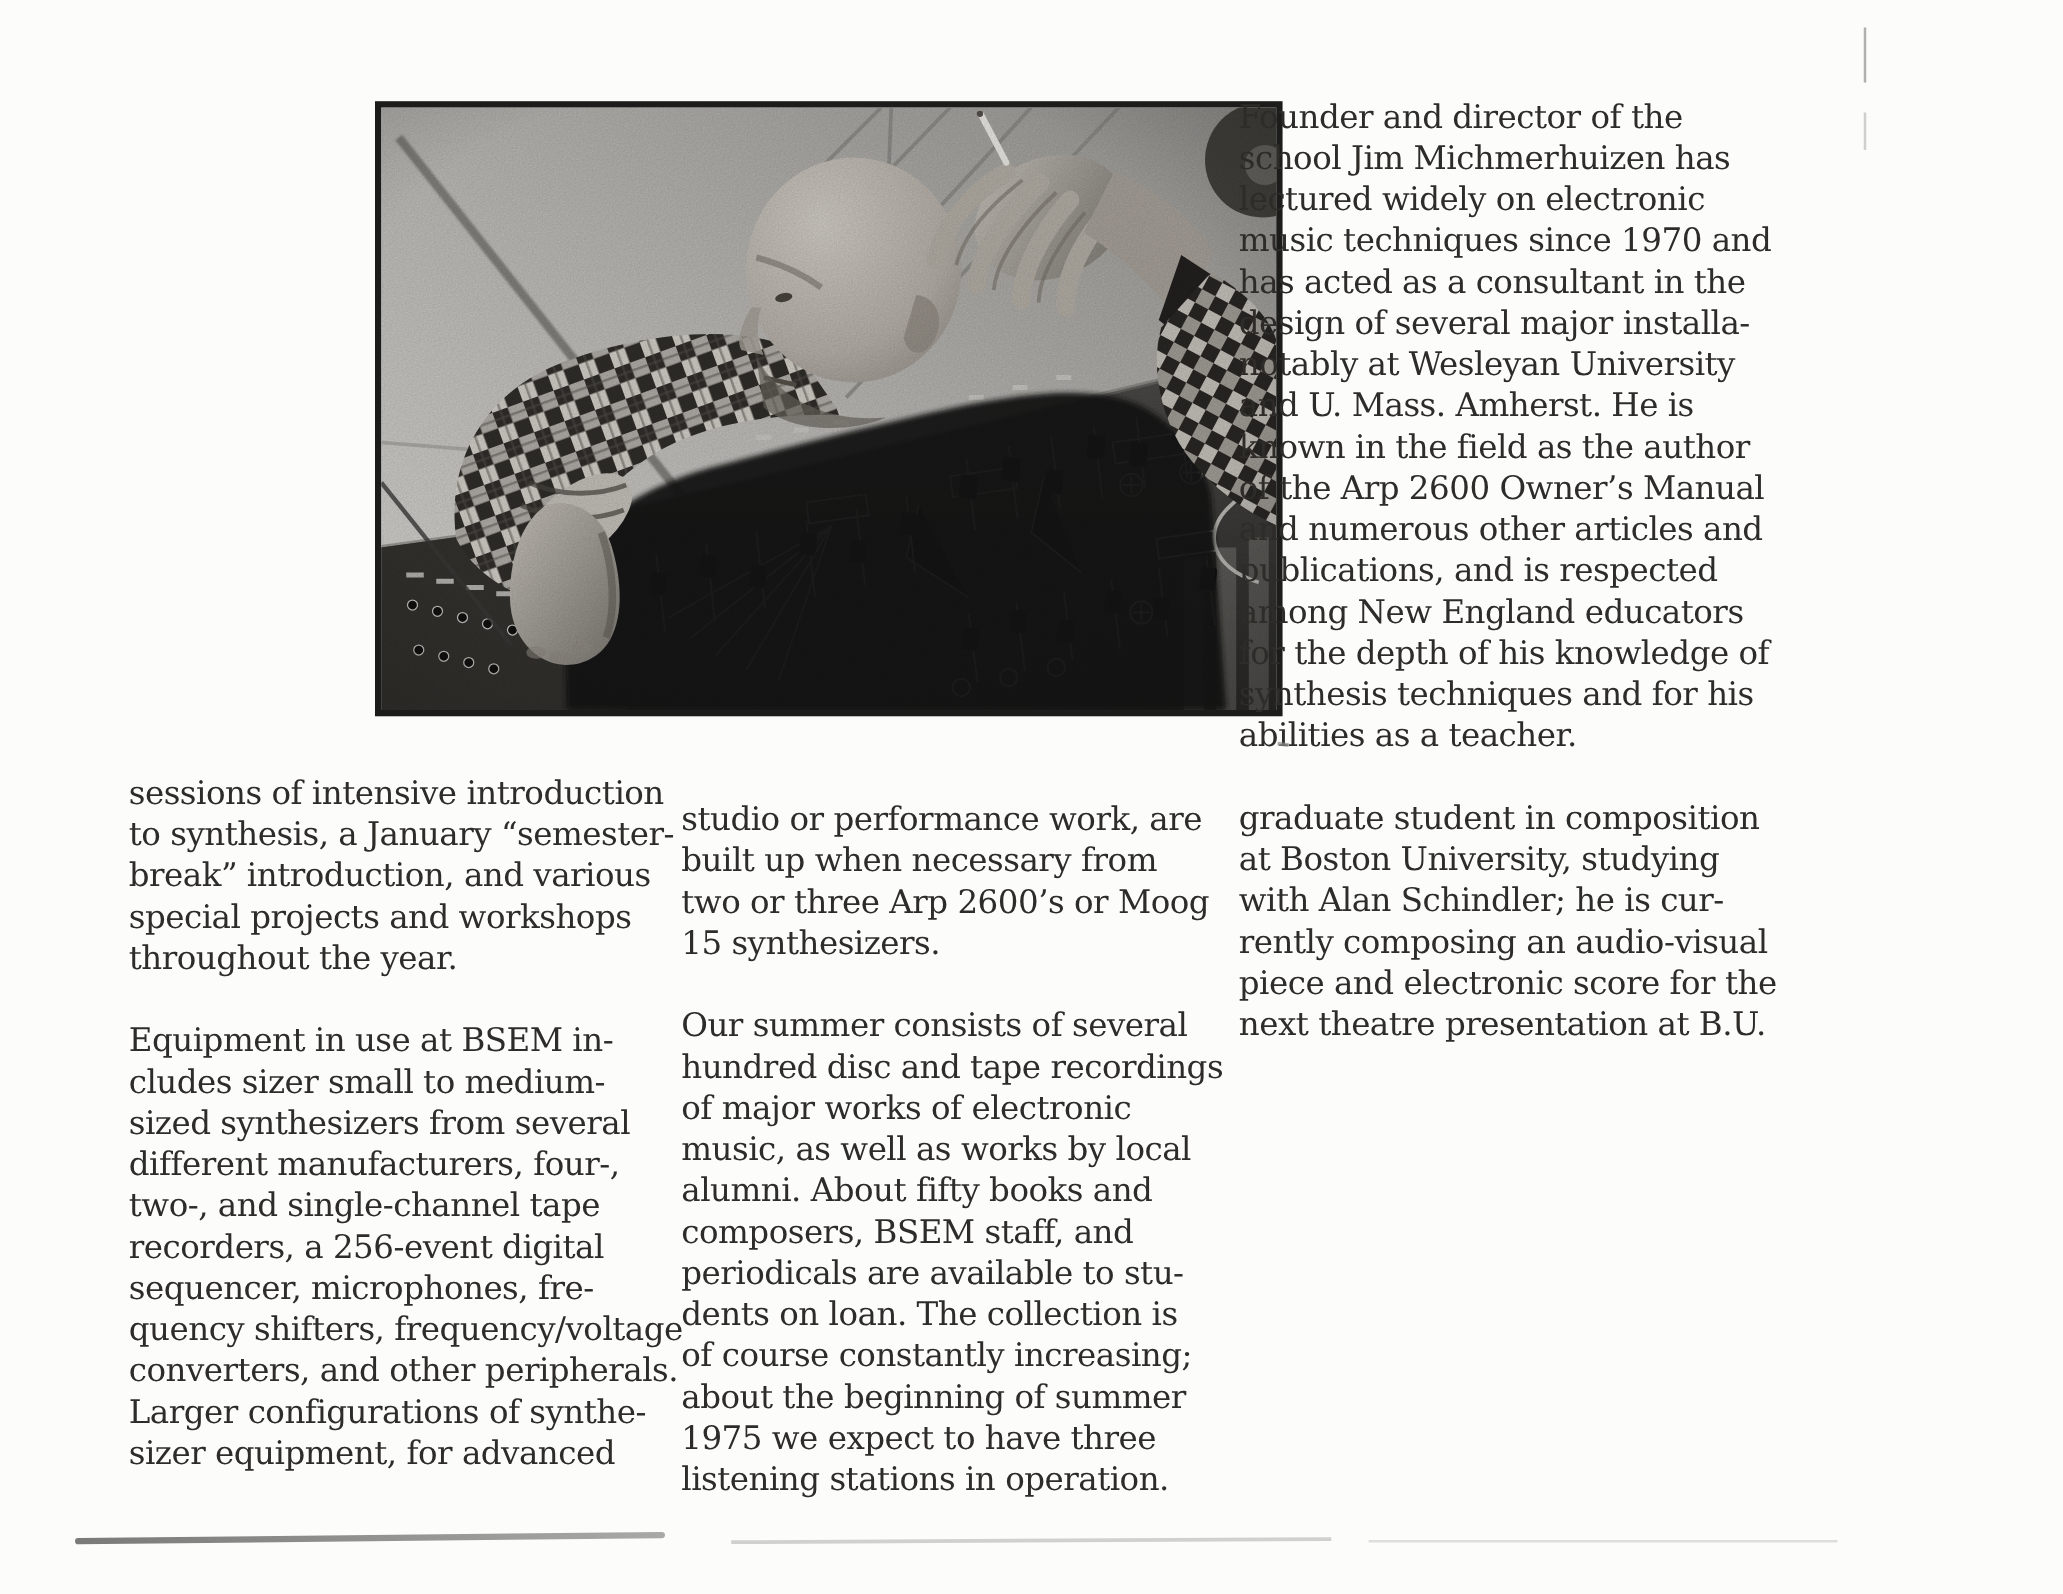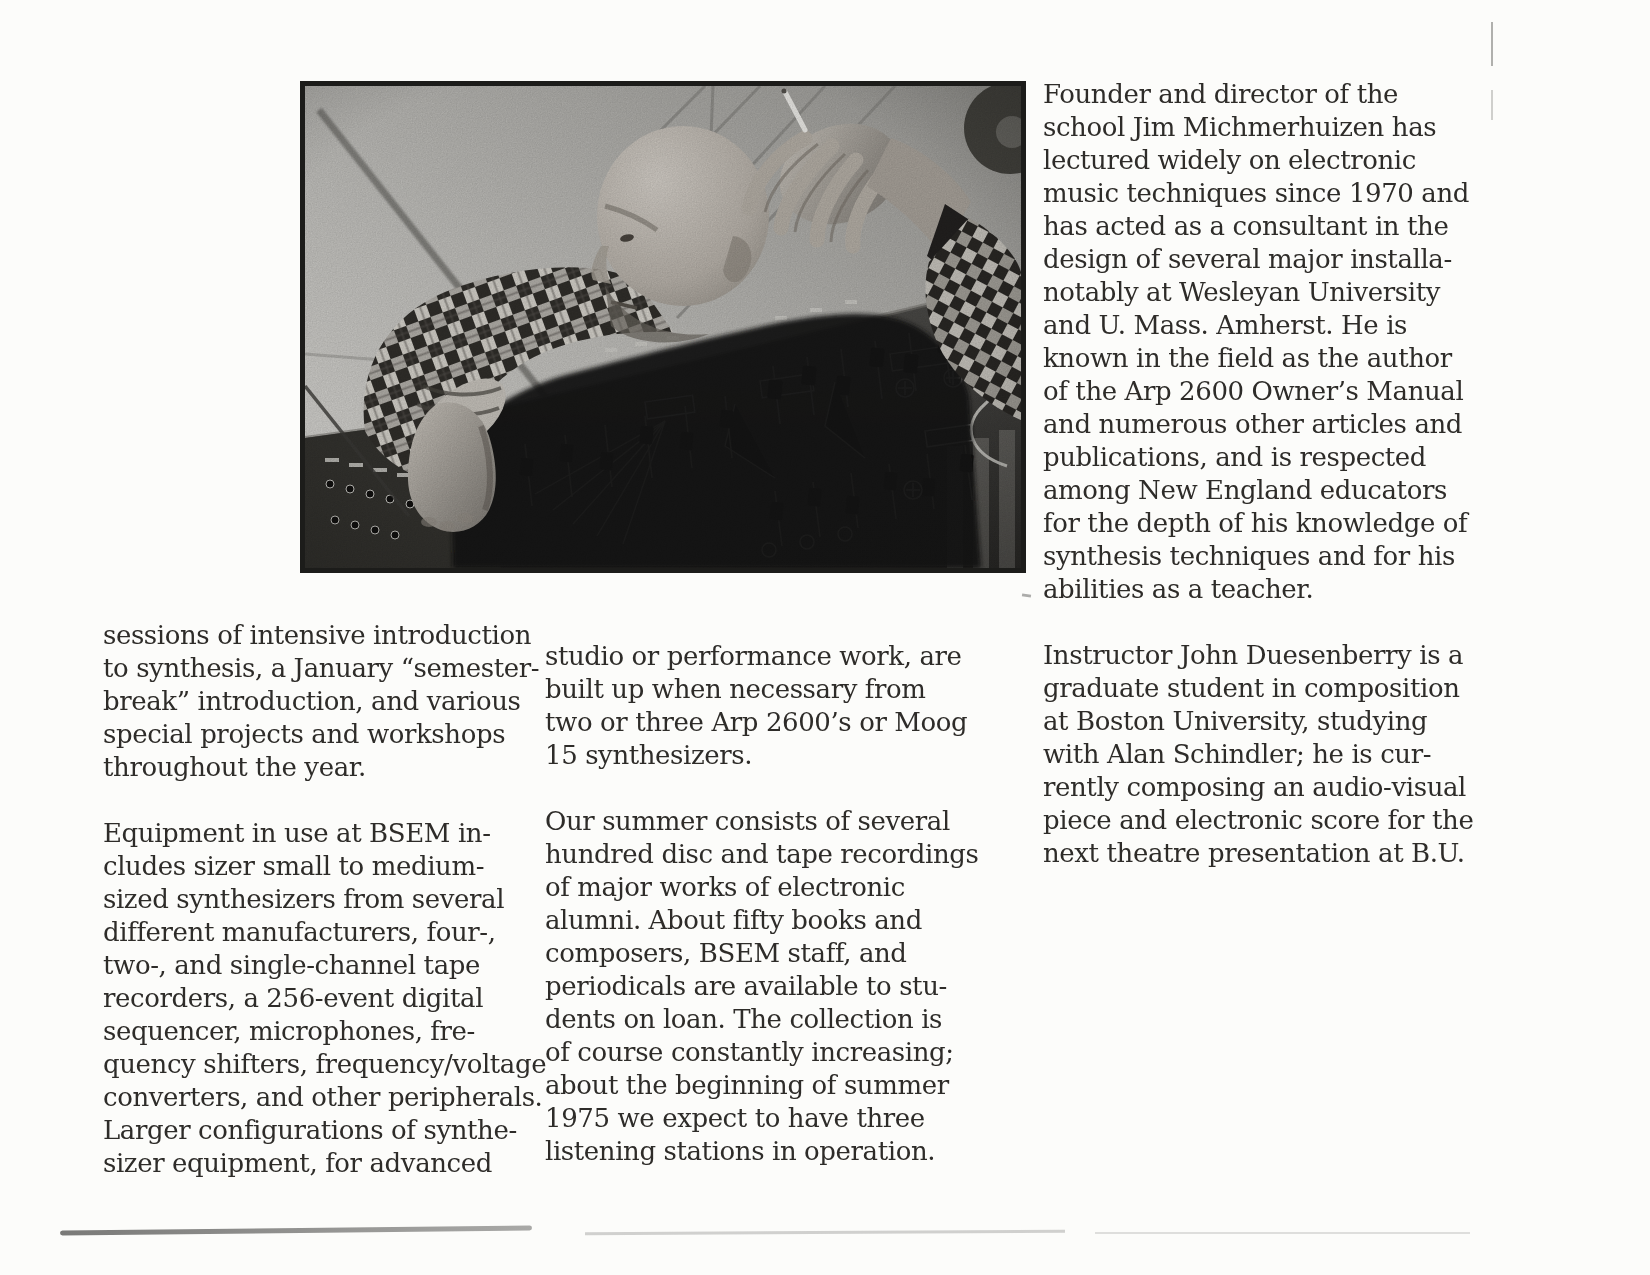--- a/index.html
+++ b/index.html
@@ -318,52 +318,52 @@
     <div class="para">
         <div class="tline">studio or performance work, are</div>
         <div class="tline">built up when necessary from</div>
         <div class="tline">two or three Arp 2600’s or Moog</div>
         <div class="tline">15 synthesizers.</div>
       </div>
     <div class="para">
         <div class="tline">Our summer consists of several</div>
         <div class="tline">hundred disc and tape recordings</div>
         <div class="tline">of major works of electronic</div>
+        <div class="tline">music, as well as works by local</div>
         <div class="tline">alumni. About fifty books and</div>
         <div class="tline">composers, BSEM staff, and</div>
         <div class="tline">periodicals are available to stu-</div>
         <div class="tline">dents on loan. The collection is</div>
         <div class="tline">of course constantly increasing;</div>
         <div class="tline">about the beginning of summer</div>
         <div class="tline">1975 we expect to have three</div>
         <div class="tline">listening stations in operation.</div>
       </div>
   </div>
 
-  <div class="text-col" style="left:1043px;top:78px;">
+  <div class="text-col" style="left:991px;top:78px;">
     <div class="para">
         <div class="tline">Founder and director of the</div>
         <div class="tline">school Jim Michmerhuizen has</div>
         <div class="tline">lectured widely on electronic</div>
         <div class="tline">music techniques since 1970 and</div>
         <div class="tline">has acted as a consultant in the</div>
         <div class="tline">design of several major installa-</div>
         <div class="tline">notably at Wesleyan University</div>
         <div class="tline">and U. Mass. Amherst. He is</div>
         <div class="tline">known in the field as the author</div>
         <div class="tline">of the Arp 2600 Owner’s Manual</div>
         <div class="tline">and numerous other articles and</div>
         <div class="tline">publications, and is respected</div>
         <div class="tline">among New England educators</div>
         <div class="tline">for the depth of his knowledge of</div>
         <div class="tline">synthesis techniques and for his</div>
         <div class="tline">abilities as a teacher.</div>
       </div>
     <div class="para">
-        <div class="tline">Instructor John Duesenberry is a</div>
         <div class="tline">graduate student in composition</div>
         <div class="tline">at Boston University, studying</div>
         <div class="tline">with Alan Schindler; he is cur-</div>
         <div class="tline">rently composing an audio-visual</div>
         <div class="tline">piece and electronic score for the</div>
         <div class="tline">next theatre presentation at B.U.</div>
       </div>
   </div>
 
   <div class="artifact" id="fold-line-1"></div>

